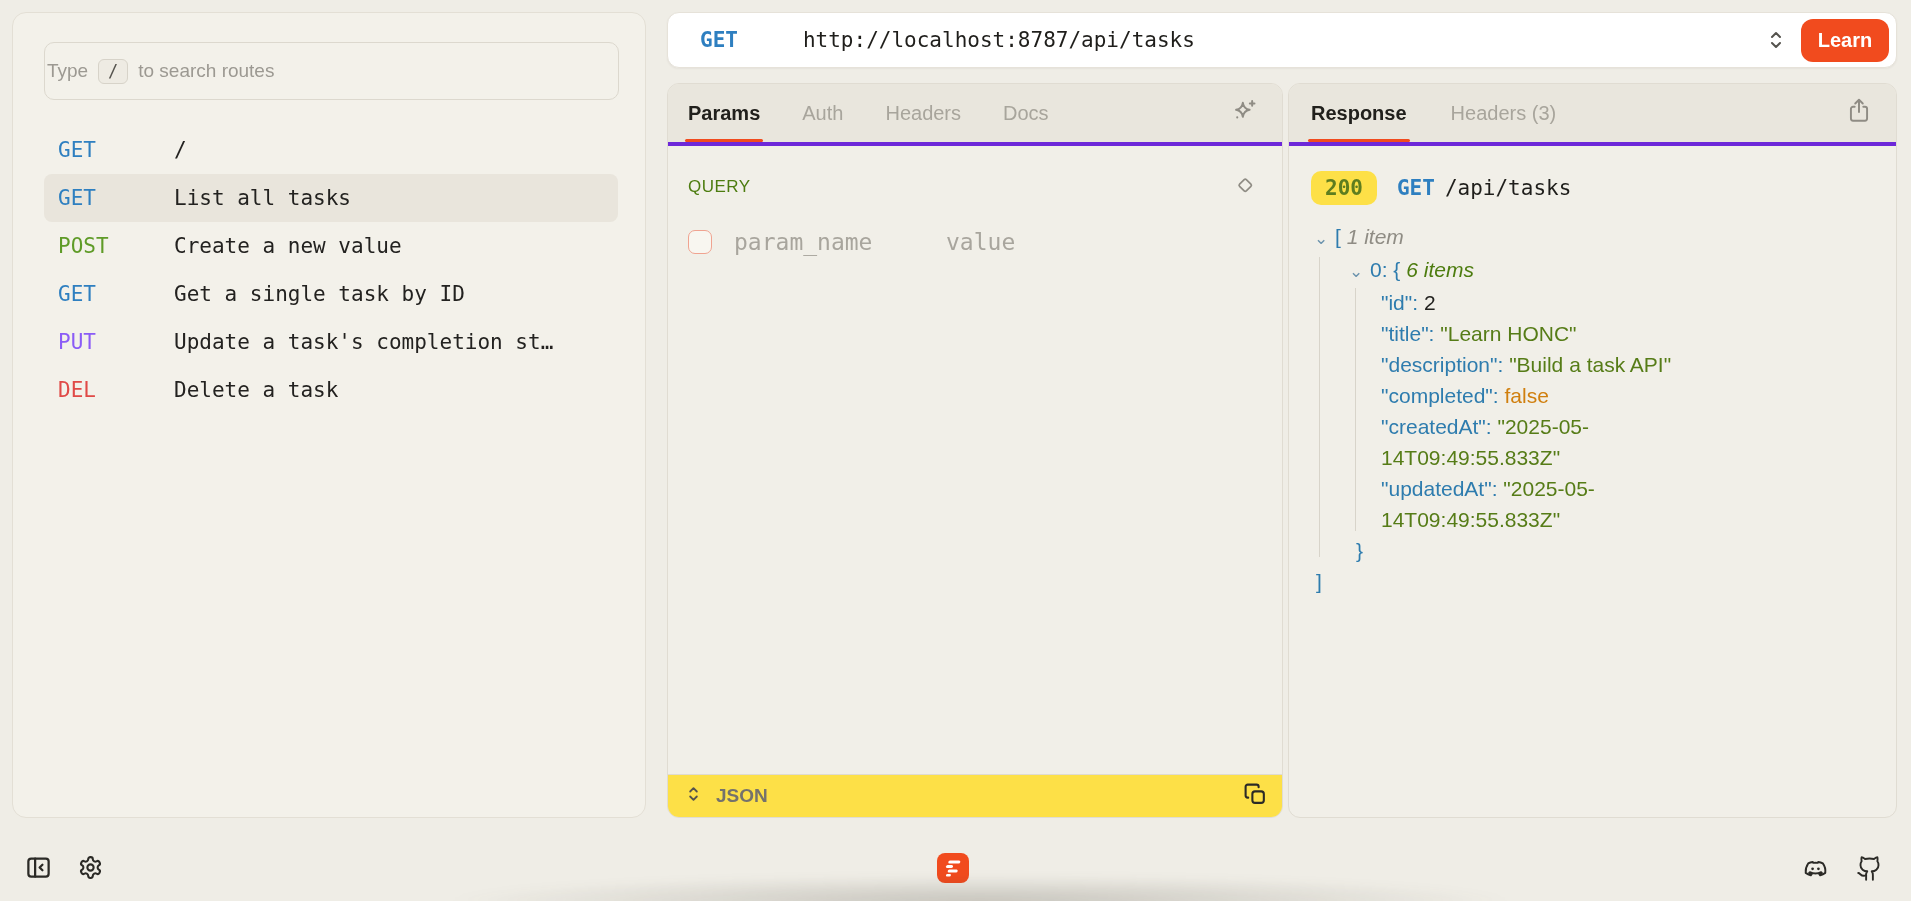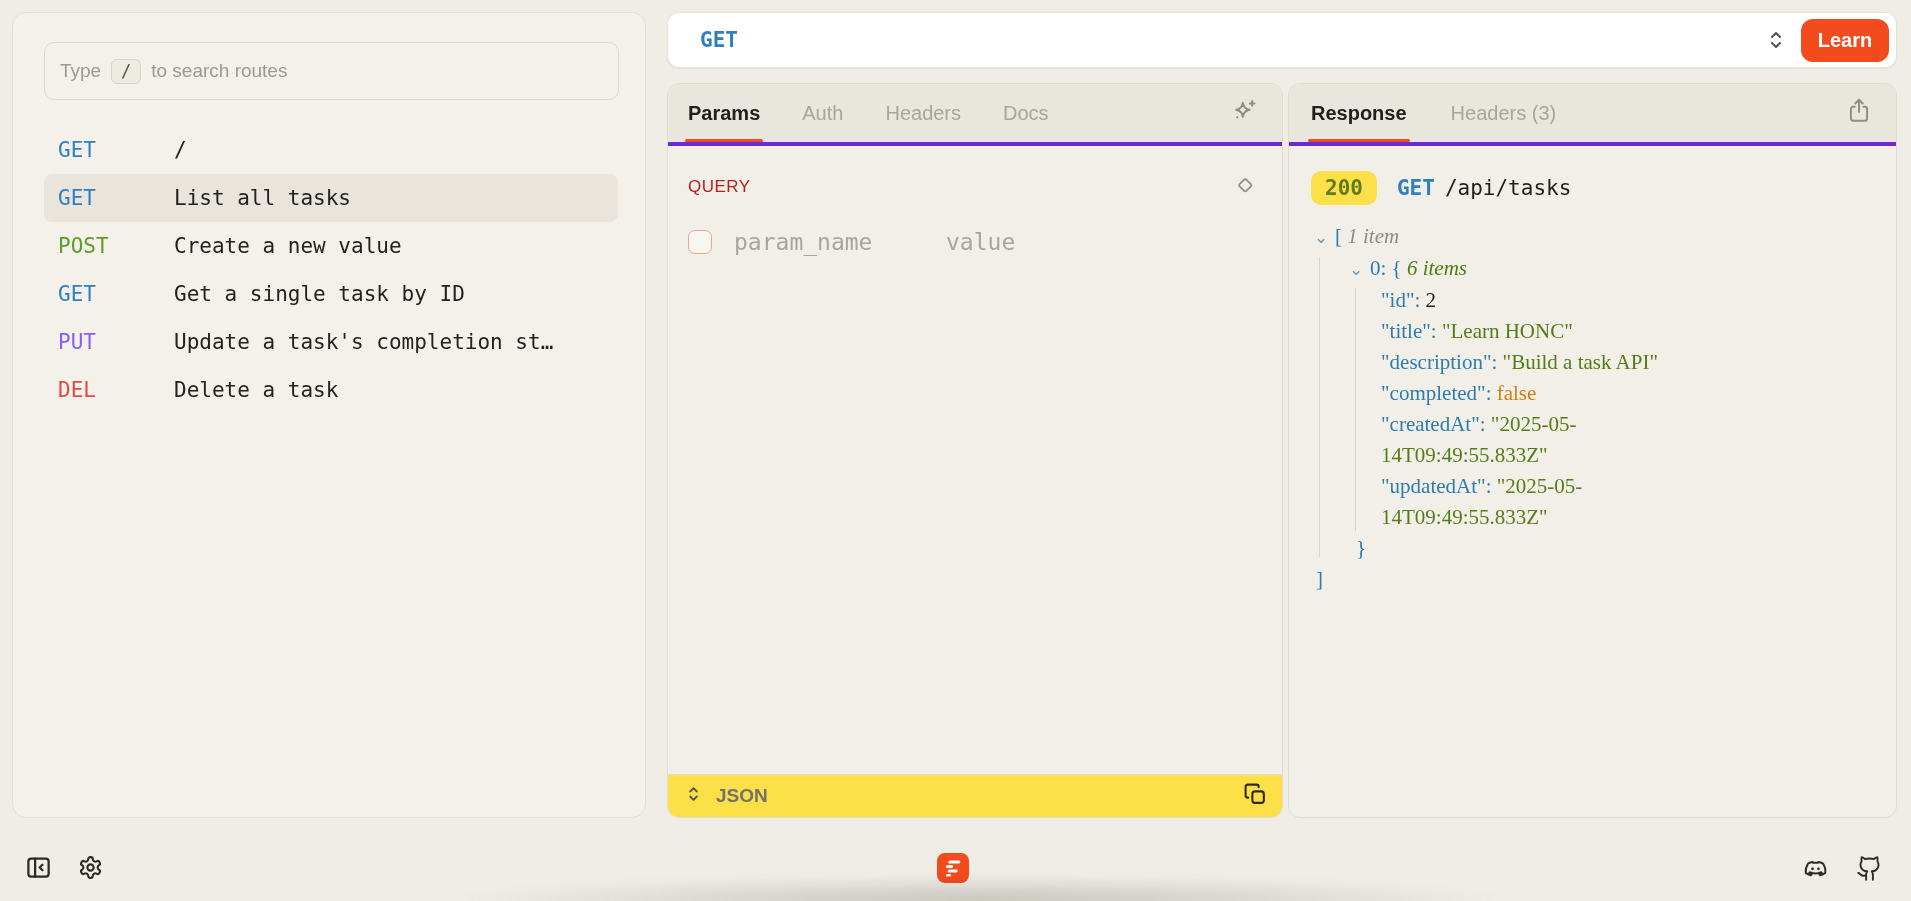--- a/index.html
+++ b/index.html
@@ -13,21 +13,21 @@
     --border:#e0dcd2;
     --strip:#e9e6dd;
     --panel:#f1efe8;
     --muted:#a8a59c;
   }
 
   
   .sidebar { position:absolute; left:12px; top:12px; width:634px; height:806px;
     background:#f3f1ea; border:1px solid #e3dfd5; border-radius:14px; }
   .searchbox { margin:29px 26px 0 31px; height:58px; border:1px solid #dcd8ce; border-radius:10px;
-    display:flex; align-items:center; gap:10px; padding-left:15px; color:#9c9992; font-size:19px; }
+    display:flex; align-items:center; gap:10px; padding-left:2px; color:#9c9992; font-size:19px; }
   .keycap { min-width:30px; height:25px; padding:0 8px; border:1px solid #d7d3c9; border-radius:6px;
     background:#eeebe3; color:#55534e; font-family:var(--mono); font-size:17px;
     display:flex; align-items:center; justify-content:center; }
   .routes { margin:26px 27px 0 31px; }
   .route { height:48px; border-radius:8px; padding-left:14px; display:flex; align-items:center;
     font-family:var(--mono); font-size:21px; cursor:default; }
   .route.selected { background:#e9e5dc; }
   .route .method { width:116px; font-weight:500; }
   .route .rname { color:#232220; white-space:pre; }
 
@@ -56,40 +56,40 @@
     background:var(--accent); border-radius:2px; }
   .icon { color:#8f8c84; }
   .dark-icon { color:#2b2a26; }
 
   
   .req-panel { left:667px; width:616px; }
   .req-panel .panel-header { padding:0 24px 0 20px; gap:42px; }
   .req-panel .panel-header .icon { margin-left:auto; }
   .req-content { flex:1; }
   .query-row { margin:26px 24px 0 20px; display:flex; align-items:center; justify-content:space-between; }
-  .query-label { color:#b91c1c; font-size:17px; letter-spacing:.5px; }
+  .query-label { color:#4d7c0f; font-size:17px; letter-spacing:.5px; }
   .param-row { margin:27px 0 0 20px; display:flex; align-items:center; }
   .param-check { width:24px; height:24px; border:1.5px solid #f0a390; border-radius:7px; background:#f8f6f0; }
   .param-name, .param-value { font-family:var(--mono); font-size:23px; color:#a8a59d; }
   .param-name { margin-left:22px; width:212px; }
   .req-footer { flex:0 0 43px; border-top:1px solid #dfdbd1; background:#fde047;
     display:flex; align-items:center; padding:0 14px 0 18px; gap:15px; }
   .format-label { color:#75726c; font-size:19px; font-weight:700; }
   .copy-btn { margin-left:auto; }
 
   
   .res-panel { left:1288px; width:609px; }
   .res-panel .panel-header { padding:0 24px 0 22px; gap:44px; }
   .res-panel .panel-header .icon { margin-left:auto; }
   .status-row { margin:25px 0 0 22px; display:flex; align-items:center; }
   .status-badge { background:#fde047; color:#5e7d1f; font-family:var(--mono); font-size:21px; font-weight:600;
     padding:5px 14px; border-radius:10px; }
   .res-method { margin-left:20px; color:#2e7fc0; font-family:var(--mono); font-size:21px; font-weight:600; }
   .res-path { margin-left:10px; color:#1f1e1b; font-family:var(--mono); font-size:21px; }
-  .json-tree { position:relative; margin:16px 10px 0 20px; font-family:Liberation Serif, serif;
+  .json-tree { position:relative; margin:16px 10px 0 20px; font-family:Liberation Sans, sans-serif;
     font-size:21px; line-height:31px; }
   .jline { white-space:pre; }
   .caret { display:inline-block; width:21px; color:#6d94ae; font-size:17px; cursor:pointer; }
   .ind-a { padding-left:5px; }
   .ind-b { padding-left:40px; }
   .ind-k { padding-left:72px; }
   .ind-cb { padding-left:47px; }
   .ind-ca { padding-left:7px; }
   .guide { position:absolute; width:1px; background:#d8d4ca; }
   .guide-1 { left:10px; top:36px; height:300px; }
@@ -137,20 +137,21 @@
       </div>
       <div class="route">
         <span class="method" style="color: rgb(224, 74, 71);">DEL</span>
         <span class="rname">Delete a task</span>
       </div>
     </div>
 </div>
 
 <div class="urlbar">
   <span class="method-select">GET</span>
+  <span class="url-input">http://localhost:8787/api/tasks</span>
   <span class="stepper">
     <svg width="18" height="22" viewBox="0 0 18 22" fill="none" stroke="currentColor" stroke-width="2" stroke-linecap="round" stroke-linejoin="round">
       <polyline points="5,8 9,4 13,8"></polyline>
         <polyline points="5,14 9,18 13,14"></polyline>
     </svg>
   </span>
   <button class="send-btn">Learn</button>
 </div>
 
 <div class="panel req-panel">

